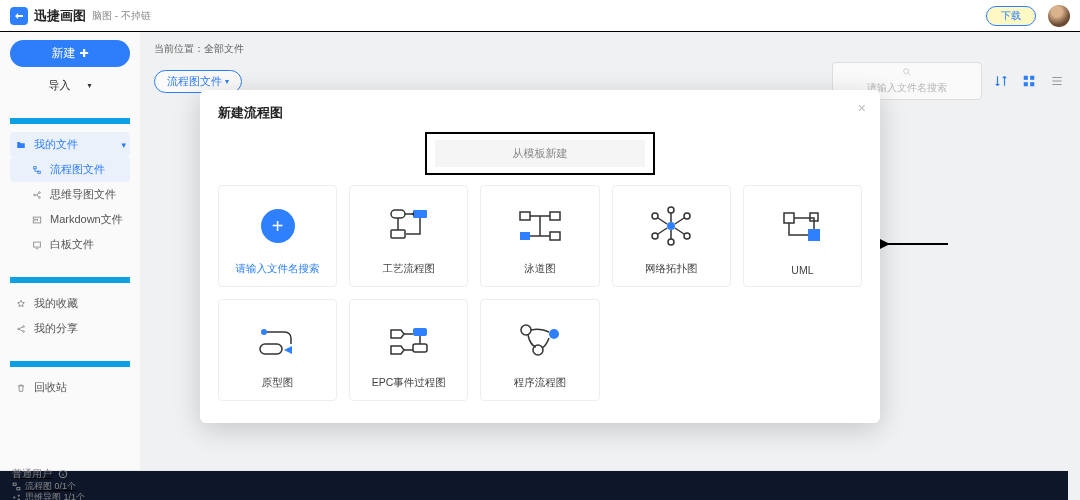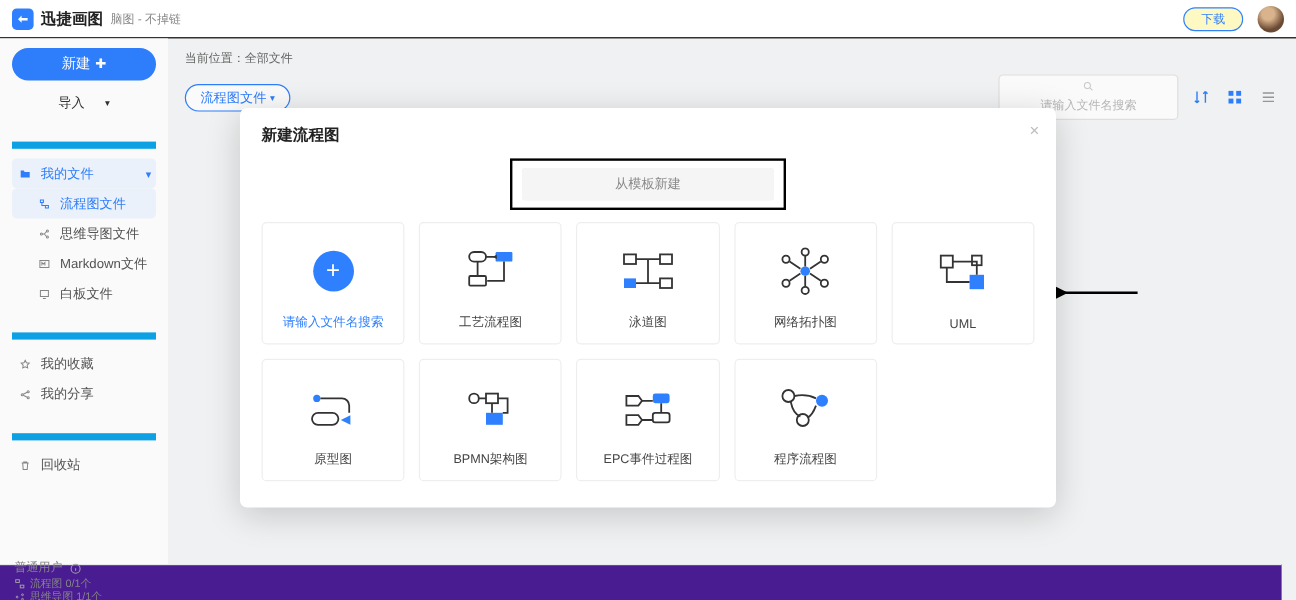--- a/index.html
+++ b/index.html
@@ -35,21 +35,21 @@
   .main { flex: 1; padding: 10px 14px; position: relative; }
   .loc { font-size: 10px; color: #666; }
   .toolbar-row { display:flex; align-items:center; margin-top:6px; }
   .filter-pill { border:1px solid #2f80ff; color:#2f80ff; font-size:11px; padding:3px 12px; border-radius:12px; display:inline-flex; align-items:center; gap:3px; background:#fff; }
   .toolbar-row .spacer { flex:1; }
   .search { border:1px solid #e3e3e3; border-radius:4px; background:#fff; font-size:10px; color:#bbb; padding:4px 8px; width:150px; display:flex; align-items:center; gap:4px;flex-direction:column; }
   .view-ico { width:18px; height:18px; margin-left:10px; color:#2f80ff; display:flex; align-items:center; justify-content:center; }
   .view-ico.gray { color:#999; }
 
   
-  .statusbar { position:absolute; bottom:0; left:0; right:12px; height:30px; background:#4c1d95; border-top:1px solid #eee; display:flex; align-items:center; padding:0 12px; }
+  .statusbar { position:absolute; bottom:0; left:0; right:12px; height:30px; background:#0f172a; border-top:1px solid #eee; display:flex; align-items:center; padding:0 12px;text-decoration:underline; }
   .status-left { display:flex; flex-direction:column; justify-content:center; font-size:9px; color:#888; line-height:1.2; }
   .status-left .row { display:flex; gap:4px; align-items:center; }
   .status-user { font-size:10px; color:#888; margin-bottom:1px; display:flex; align-items:center; gap:6px;}
 
   
   .modal-backdrop { position:absolute; inset:32px 0 0 0; background:rgba(0,0,0,0.02); }
   .modal { position:absolute; top:90px; left:200px; width:680px; background:#fff; border-radius:6px; box-shadow:0 6px 28px rgba(0,0,0,.18); padding:14px 18px 22px 18px; }
   .modal-title { font-size:13px; font-weight:600; color:#222; }
   .modal-close { position:absolute; top:10px; right:14px; color:#bbb; font-size:14px; cursor:pointer; }
 
@@ -343,31 +343,20 @@
           <svg class="thumb-svg" viewBox="0 0 48 40">
         <circle cx="10" cy="12" r="3" fill="#2f80ff"></circle>
         <rect x="6" y="24" width="22" height="10" rx="5" fill="none" stroke="#333" stroke-width="1.5"></rect>
         <path d="M13 12 h18 a6 6 0 0 1 6 6 v6" fill="none" stroke="#333" stroke-width="1.5"></path>
         <path d="M30 30 l8 -4 v8 z" fill="#2f80ff"></path>
       </svg>
         </div>
       <div class="label">原型图</div>
     </div>
 
-    <div class="card">
-      <div class="thumb">
-          <svg class="thumb-svg" viewBox="0 0 48 40">
-        <circle cx="10" cy="12" r="4" fill="none" stroke="#333" stroke-width="1.5"></circle>
-        <rect x="20" y="8" width="10" height="8" fill="none" stroke="#333" stroke-width="1.5"></rect>
-        <rect x="20" y="24" width="14" height="10" fill="#2f80ff"></rect>
-        <path d="M14 12 h6 M30 12 h8 v12 h-4 M25 16 v8" fill="none" stroke="#333" stroke-width="1.5"></path>
-      </svg>
-        </div>
-      <div class="label">BPMN架构图</div>
-    </div>
 
 
     <div class="card">
       <div class="thumb">
           <svg class="thumb-svg" viewBox="0 0 48 40">
         <path d="M6 10 h10 l3 4 -3 4 h-10 z" fill="none" stroke="#333" stroke-width="1.5"></path>
         <rect x="28" y="8" width="14" height="8" rx="2" fill="#2f80ff"></rect>
         <path d="M6 26 h10 l3 4 -3 4 h-10 z" fill="none" stroke="#333" stroke-width="1.5"></path>
         <rect x="28" y="24" width="14" height="8" rx="2" fill="none" stroke="#333" stroke-width="1.5"></rect>
         <path d="M19 14 h9 M19 30 h9 M35 16 v8" stroke="#333" stroke-width="1.5" fill="none"></path>

